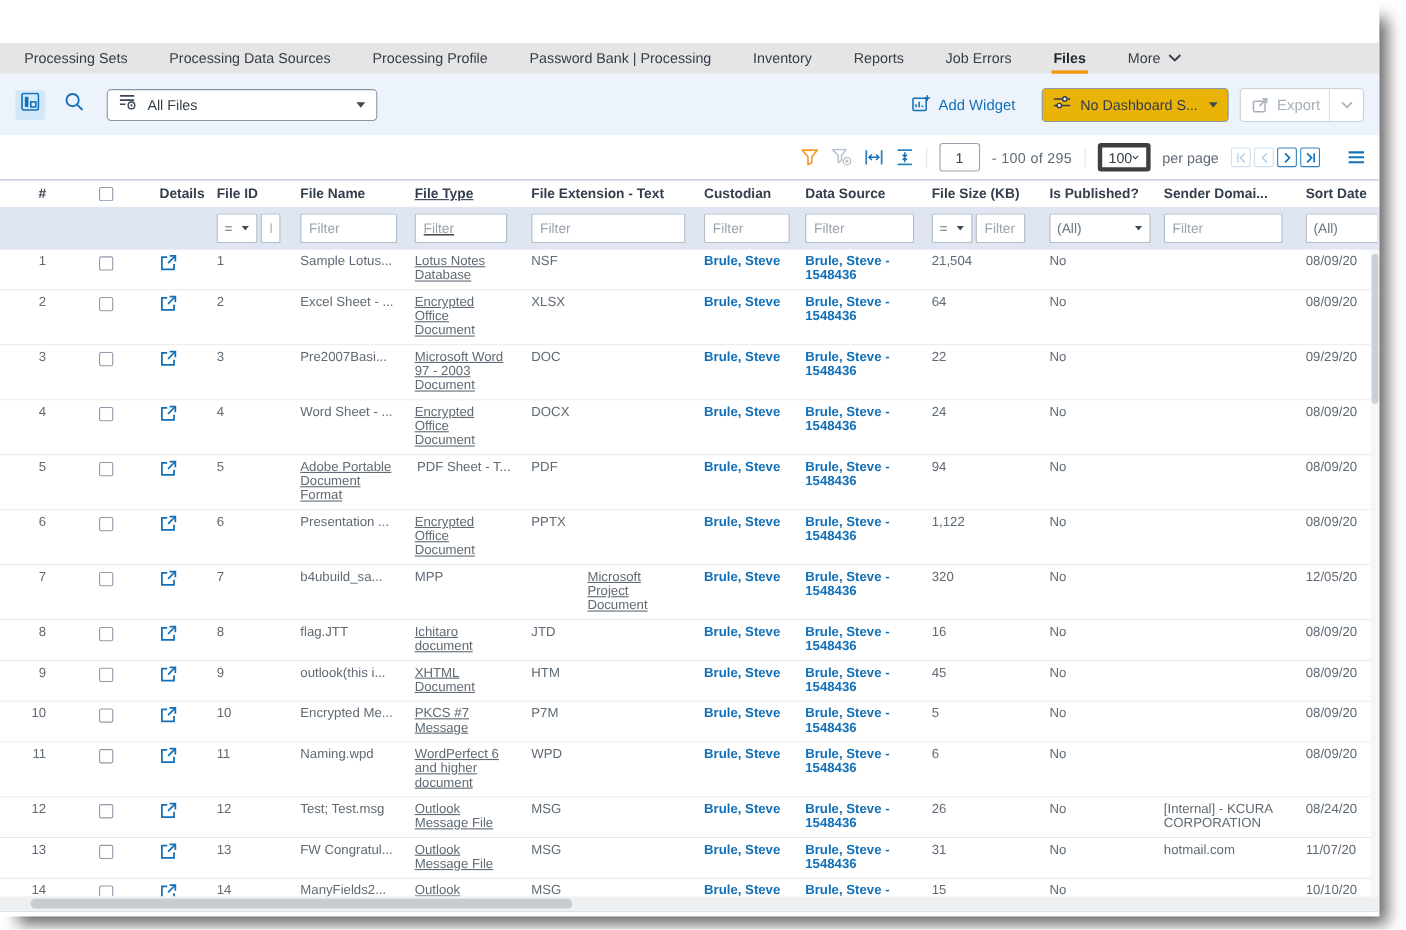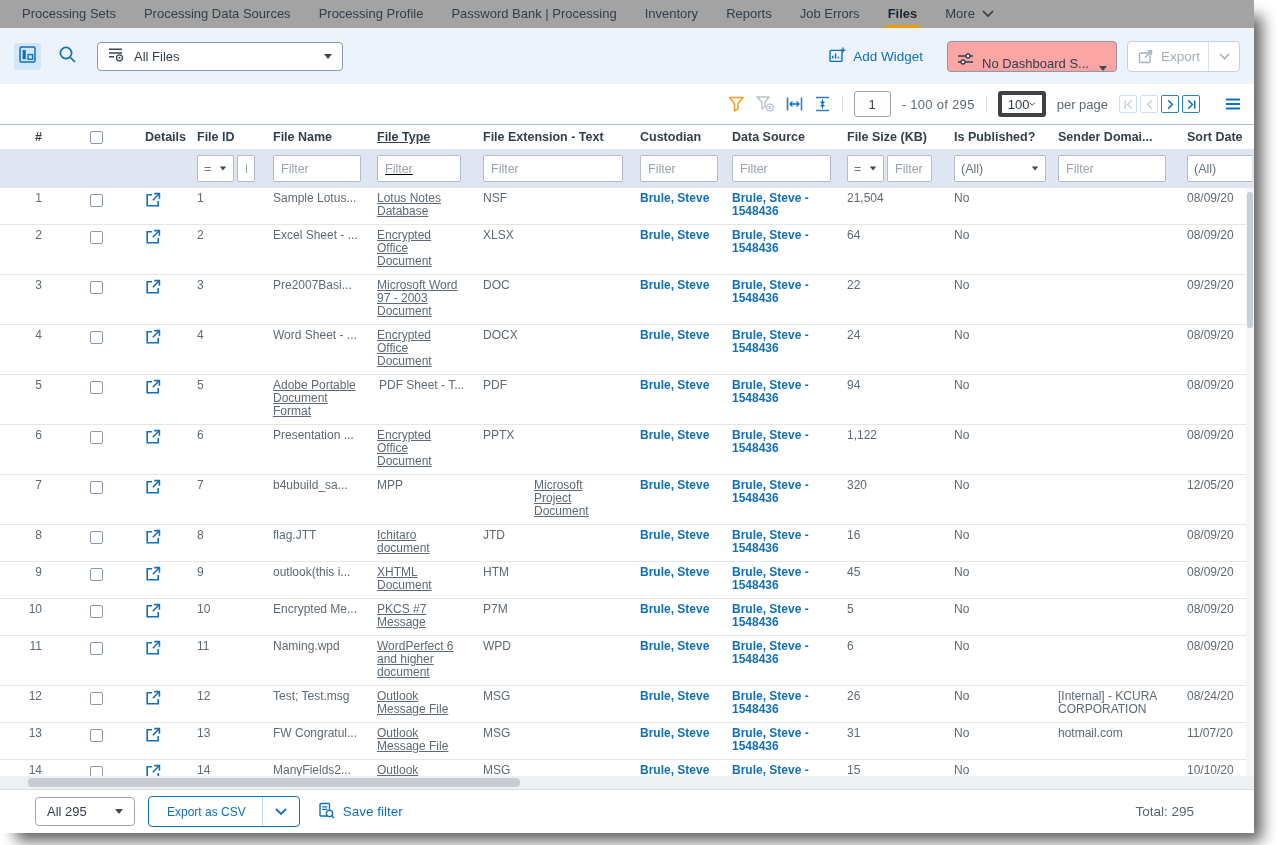--- a/index.html
+++ b/index.html
@@ -2,44 +2,44 @@
 <html><head>
 <meta charset="utf-8">
 <style>
   * { box-sizing: border-box; margin: 0; padding: 0; }
   html,body { width:1278px; height:845px; overflow:hidden; background:#fff;
     font-family:"Liberation Sans", sans-serif; }
   .window { position:relative; width:1254px; height:833px; background:#fff;
     box-shadow: 12px 12px 14px -4px rgba(0,0,0,0.62); overflow:hidden; }
 
   
-  .tabbar { height:28px; background:#a3a3a3; display:flex; align-items:stretch;
-    padding-left:20px; gap:24px; }
+  .tabbar { height:28px; background:#e5e5e5; display:flex; align-items:stretch;
+    padding-left:20px; gap:34px;margin-top:39px; }
   .tab { display:flex; align-items:center; font-size:13px; color:#333e48;
     border-bottom:3px solid transparent; padding:2px 2px 0 2px; cursor:default; white-space:nowrap; }
   .tab.active { font-weight:bold; color:#1d2731; border-bottom-color:#f0980b; }
   .tab-chevron { margin-left:7px; display:flex; align-items:center; }
 
   
   .toolbar { height:56px; background:#ecf3fa; display:flex; align-items:center; padding:0 14px; }
   .sq-btn { width:27px; height:27px; border-radius:3px; display:flex; align-items:center;
     justify-content:center; }
   .sq-btn.selected { background:#d2e7f8; }
   .search-btn { margin-left:13px; }
   .view-dropdown { margin-left:16px; width:246px; height:29px; background:#fff;
     border:1px solid #8b98a5; border-radius:4px; display:flex; align-items:center;
     padding:0 10px; gap:9px; }
   .view-dropdown .label { flex:1; font-size:13px; color:#333e48; }
   .caret { width:0; height:0; border-left:4px solid transparent; border-right:4px solid transparent;
     border-top:5px solid #3f4a54; }
   .toolbar .spacer { flex:1; }
   .add-widget { display:flex; align-items:center; gap:7px; color:#1270b8; font-size:13.5px;
     margin-right:24px; }
-  .dash-dropdown { width:170px; height:31px; background:#fca5a5; border:1px solid #8b98a5;
-    border-radius:4px; display:flex; align-items:flex-end; padding:0 9px; gap:8px; }
+  .dash-dropdown { width:170px; height:31px; background:#eab308; border:1px solid #8b98a5;
+    border-radius:4px; display:flex; align-items:center; padding:0 9px; gap:8px; }
   .dash-dropdown .label { flex:1; font-size:13px; color:#333e48; white-space:nowrap; overflow:hidden; }
   .export-btn { margin-left:10px; width:113px; height:31px; background:#fff;
     border:1px solid #c6d1da; border-radius:4px; display:flex; align-items:center; }
   .export-btn .label { font-size:13.5px; color:#a4afba; flex:1; }
   .export-btn .icon { margin:0 7px 0 10px; display:flex; }
   .export-btn .divider { width:1px; height:29px; background:#d9e0e6; }
   .export-btn .chev { width:30px; display:flex; justify-content:center; }
 
   
   .list-controls { height:40px; background:#fff; display:flex; align-items:center;

